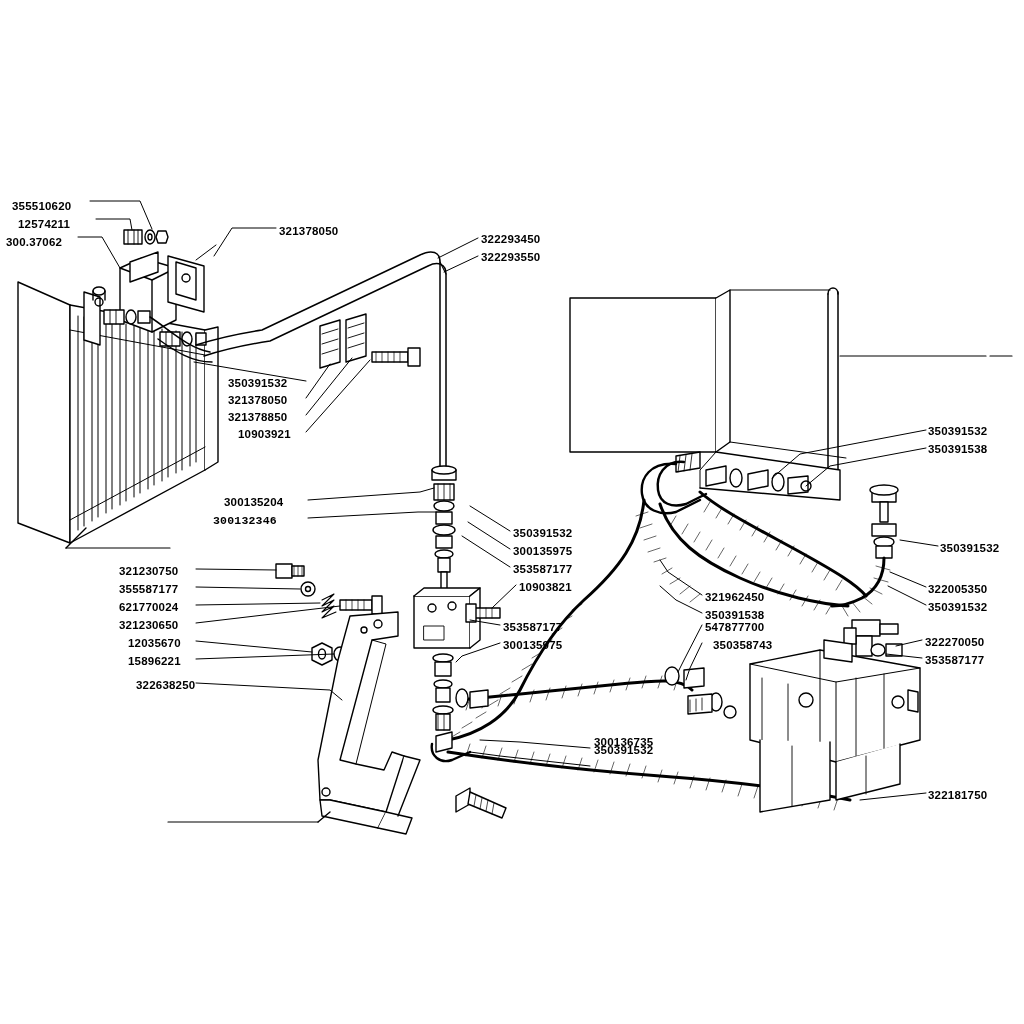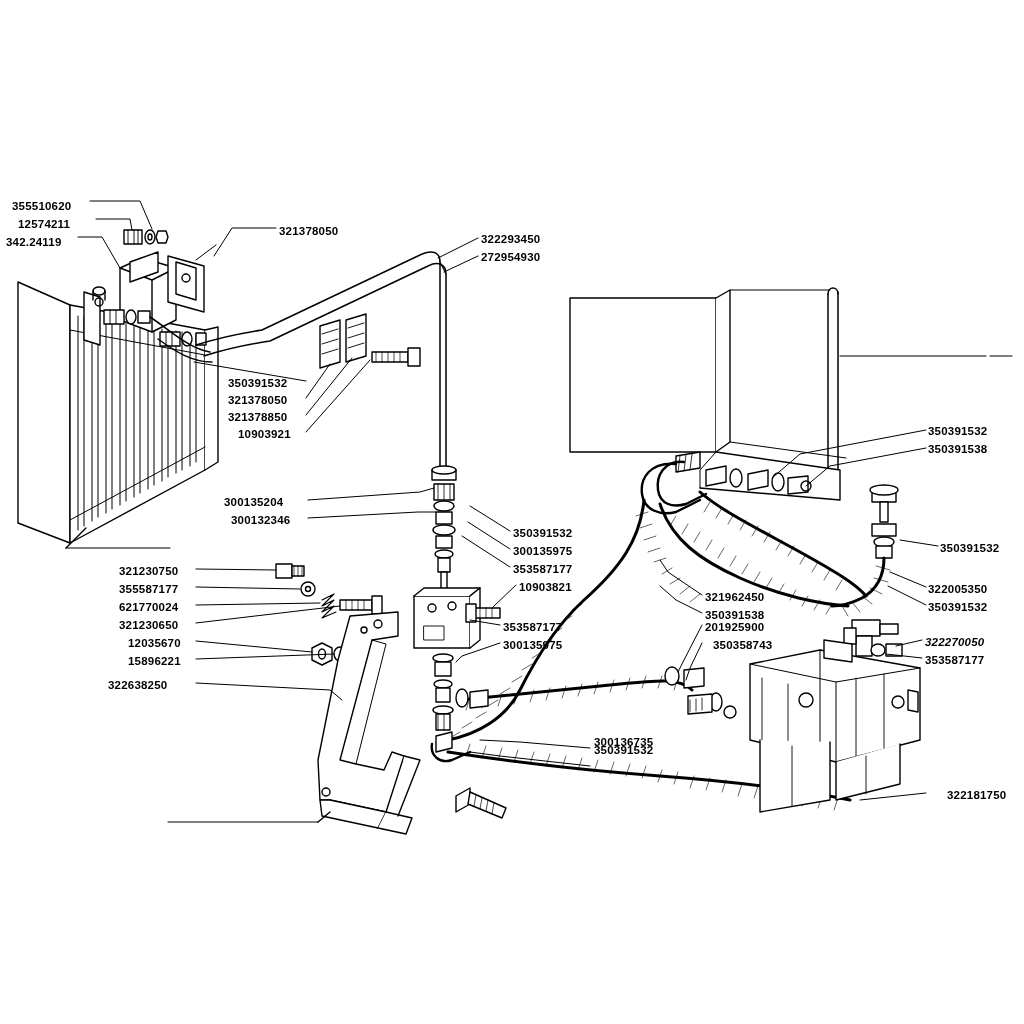--- a/index.html
+++ b/index.html
@@ -335,51 +335,51 @@
       <path d="M500 643 L462 656 L456 662"></path>
       <path d="M590 748 L520 742 L480 740"></path>
       <path d="M590 766 L500 756 L470 752"></path>
       <path d="M926 793 L860 800"></path>
     </g>
   </g>
 </svg>
 
 <div class="pn" style="left:12px;  top:200px;">355510620</div>
 <div class="pn" style="left:18px;  top:218px;">12574211</div>
-<div class="pn" style="left:6px;   top:236px;">342.24119</div>
+<div class="pn" style="left:6px;   top:236px;">300.37062</div>
 <div class="pn" style="left:279px; top:225px;">321378050</div>
 <div class="pn" style="left:481px; top:233px;">322293450</div>
-<div class="pn" style="left:481px; top:251px;">272954930</div>
+<div class="pn" style="left:481px; top:251px;">322293550</div>
 <div class="pn" style="left:228px; top:377px;">350391532</div>
 <div class="pn" style="left:228px; top:394px;">321378050</div>
 <div class="pn" style="left:228px; top:411px;">321378850</div>
 <div class="pn" style="left:238px; top:428px;">10903921</div>
 <div class="pn" style="left:928px; top:425px;">350391532</div>
 <div class="pn" style="left:928px; top:443px;">350391538</div>
 <div class="pn" style="left:224px; top:496px;">300135204</div>
-<div class="pn" style="left:231px; top:514px;">300132346</div>
+<div class="pn" style="left:213px; top:514px;font-family:Liberation Mono, monospace;">300132346</div>
 <div class="pn" style="left:513px; top:527px;">350391532</div>
 <div class="pn" style="left:513px; top:545px;">300135975</div>
 <div class="pn" style="left:513px; top:563px;">353587177</div>
 <div class="pn" style="left:519px; top:581px;">10903821</div>
 <div class="pn" style="left:940px; top:542px;">350391532</div>
 <div class="pn" style="left:119px; top:565px;">321230750</div>
 <div class="pn" style="left:119px; top:583px;">355587177</div>
 <div class="pn" style="left:119px; top:601px;">621770024</div>
 <div class="pn" style="left:119px; top:619px;">321230650</div>
 <div class="pn" style="left:128px; top:637px;">12035670</div>
 <div class="pn" style="left:128px; top:655px;">15896221</div>
-<div class="pn" style="left:108px; top:679px;">322638250</div>
+<div class="pn" style="left:136px; top:679px;">322638250</div>
 <div class="pn" style="left:705px; top:591px;">321962450</div>
 <div class="pn" style="left:705px; top:609px;">350391538</div>
-<div class="pn" style="left:705px; top:621px;">201925900</div>
+<div class="pn" style="left:705px; top:621px;">547877700</div>
 <div class="pn" style="left:705px; top:639px;margin-left:8px;">350358743</div>
 <div class="pn" style="left:928px; top:583px;">322005350</div>
 <div class="pn" style="left:928px; top:601px;">350391532</div>
-<div class="pn" style="left:925px; top:636px;font-style:italic;">322270050</div>
+<div class="pn" style="left:925px; top:636px;">322270050</div>
 <div class="pn" style="left:925px; top:654px;">353587177</div>
 <div class="pn" style="left:503px; top:621px;">353587177</div>
 <div class="pn" style="left:503px; top:639px;">300135975</div>
 <div class="pn" style="left:594px; top:744px;">350391532</div>
 <div class="pn" style="left:594px; top:736px;">300136735</div>
-<div class="pn" style="left:928px; top:789px;margin-left:19px;">322181750</div>
+<div class="pn" style="left:928px; top:789px;">322181750</div>
 
 </div>
 
 </body></html>

